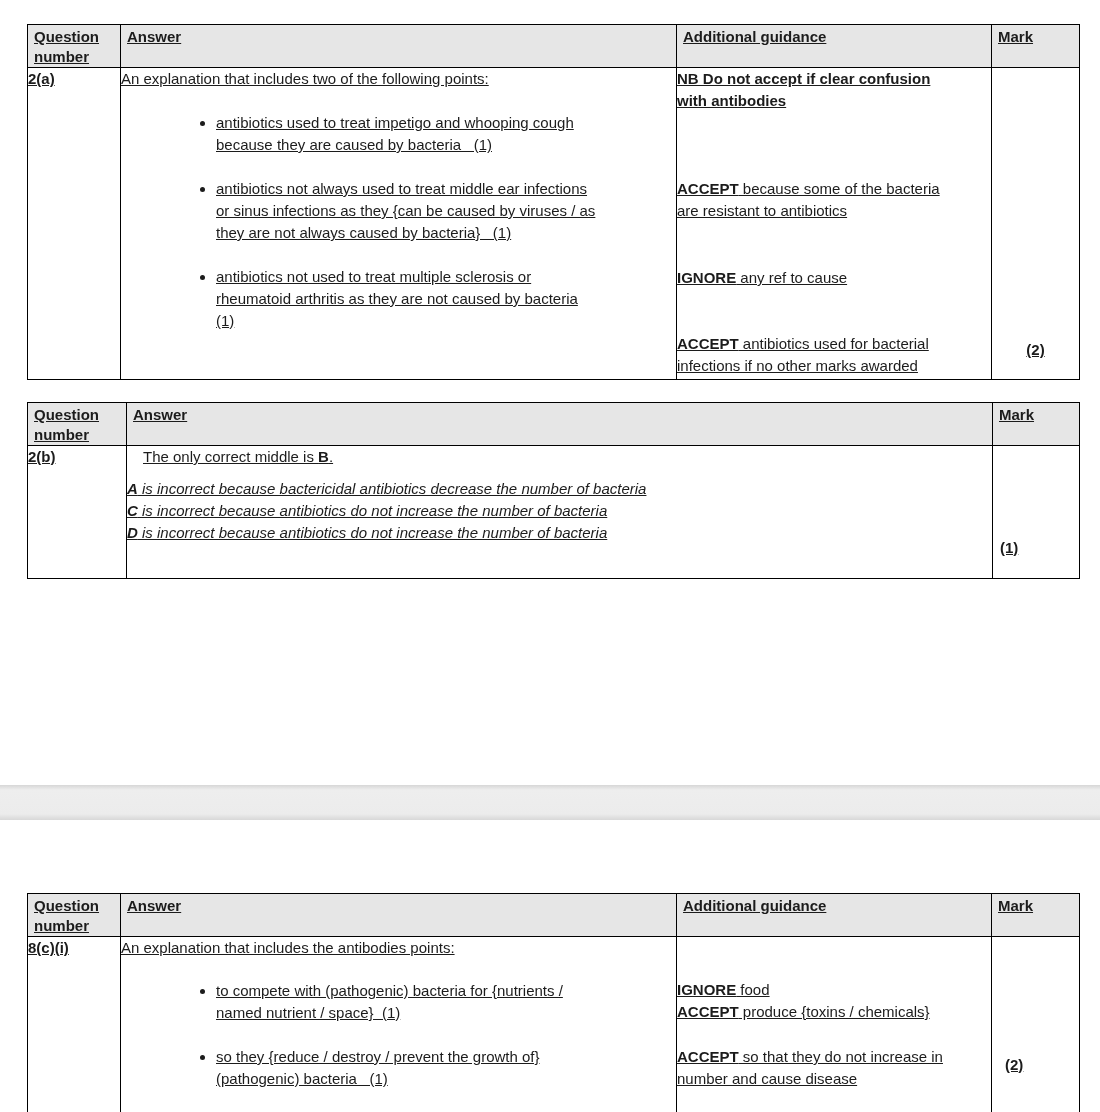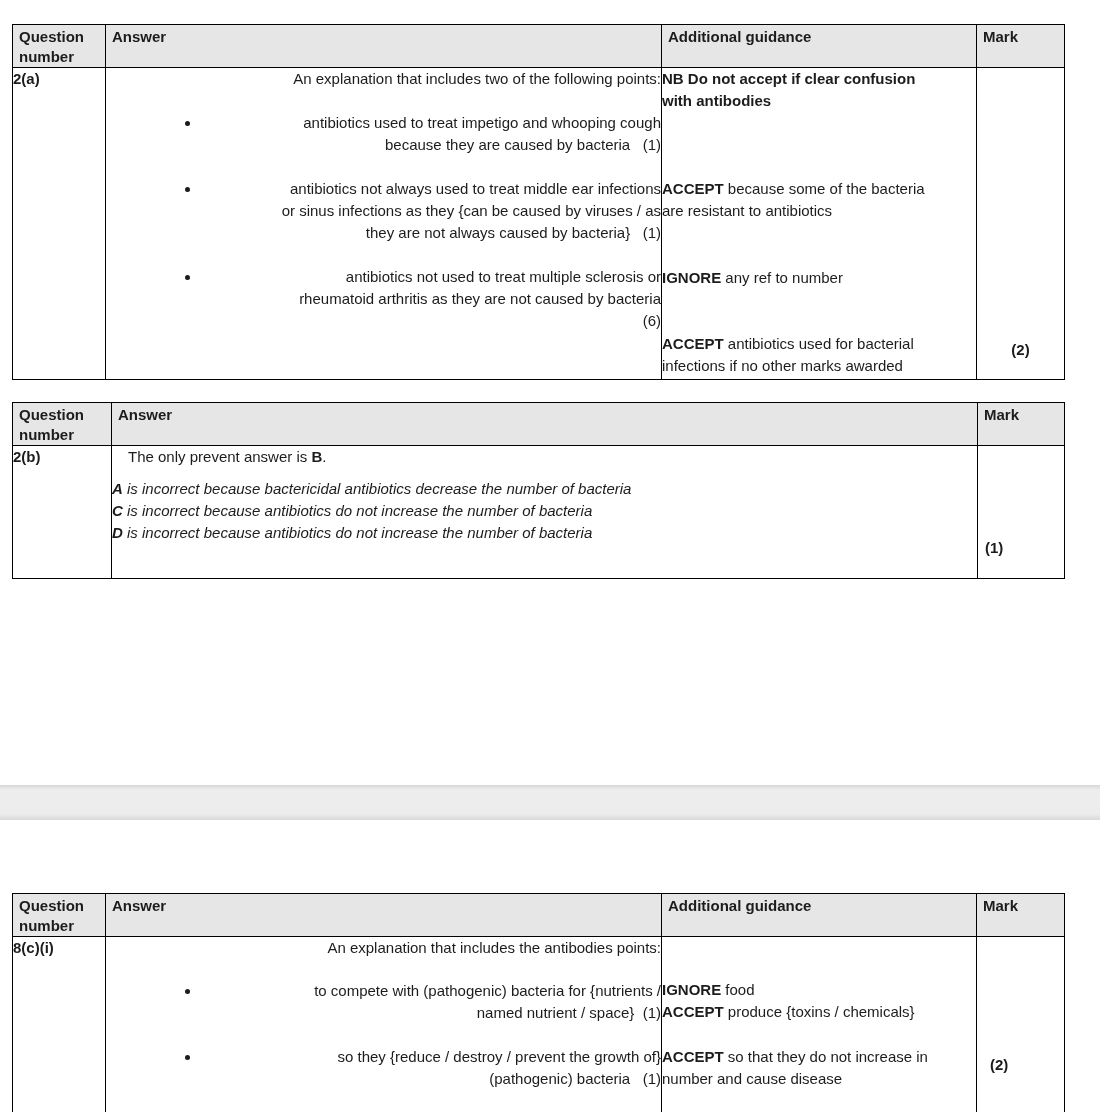--- a/index.html
+++ b/index.html
@@ -3,37 +3,37 @@
 <meta charset="utf-8">
 <style>
   html,body{margin:0;padding:0;}
   body{
     width:1100px;height:1112px;background:#ffffff;position:relative;
     font-family:"Liberation Sans","DejaVu Sans",sans-serif;
     color:#1c1c1c;font-size:15px;line-height:22px;
     -webkit-font-smoothing:antialiased;
   }
   table.ms{
-    position:absolute;left:12px;width:1052px;
-    border-collapse:collapse;table-layout:fixed;
+    position:absolute;left:27px;width:1052px;
+    border-collapse:collapse;table-layout:fixed;text-decoration:underline;
   }
   table.ms th, table.ms td{border:1.5px solid #000;vertical-align:top;}
   table.ms th{
     background:#e6e6e6;text-align:left;font-weight:bold;
     padding:2px 6px 0 6px;line-height:20px;height:40px;font-size:15px;
   }
   table.ms td{padding:0;}
   #t2a{top:24px;}
   #t2b{top:402px;}
   #t2ci{top:893px;}
   .qcell{font-weight:bold;padding:7px 4px 0 6px;}
   .rowA td{height:311px;}
   .rowB td{height:132px;}
   .rowC td{height:152px;}
-  .ans{padding:7px 8px 0 5px;text-align:right;}
+  .ans{padding:7px 8px 0 5px;}
   .ans p{margin:0;}
   .ans ul{margin:22px 0 5px 0;padding-left:95px;}
   .ans li{margin:0 0 22px 0;white-space:pre-line;}
   .ansC{padding:8px 8px 0 5px;}
   .ansC ul{margin:21px 0 0 0;}
   .guid{padding:7px 8px 0 9px;}
   .guid p{margin:0;white-space:pre-line;}
   .guid p.g2{margin-top:66px;}
   .guid p.g3{margin-top:45px;}
   .guid p.g4{margin-top:44px;}
@@ -76,29 +76,29 @@
     <td class="ans">
       <p>An explanation that includes two of the following points:</p>
       <ul>
         <li>antibiotics used to treat impetigo and whooping cough
 because they are caused by bacteria&nbsp;&nbsp; (1)</li>
         <li>antibiotics not always used to treat middle ear infections
 or sinus infections as they {can be caused by viruses / as
 they are not always caused by bacteria}&nbsp;&nbsp; (1)</li>
         <li>antibiotics not used to treat multiple sclerosis or
 rheumatoid arthritis as they are not caused by bacteria
-(6)</li>
+(1)</li>
       </ul>
     </td>
     <td class="guid">
       <p class="g1"><b>NB Do not accept if clear confusion
 with antibodies</b><span></span></p>
       <p class="g2"><b>ACCEPT</b><span> because some of the bacteria
 are resistant to antibiotics</span></p>
-      <p class="g3"><b>IGNORE</b><span> any ref to number</span></p>
+      <p class="g3"><b>IGNORE</b><span> any ref to cause</span></p>
       <p class="g4"><b>ACCEPT</b><span> antibiotics used for bacterial
 infections if no other marks awarded</span></p>
     </td>
     <td class="markcell markA">
       <div>(2)</div>
     </td>
   </tr>
 </tbody>
   </table>
 
@@ -110,21 +110,21 @@
     </colgroup>
   <tbody>
       <tr>
     <th>Question number</th>
     <th>Answer</th>
     <th>Mark</th>
   </tr>
   <tr class="rowB">
     <td class="qcell">2(b)</td>
     <td class="ansB">
-      <p class="line1"><span>The only prevent answer is </span><b>B</b><span>.</span></p>
+      <p class="line1"><span>The only correct middle is </span><b>B</b><span>.</span></p>
       <div class="opts">
         <div class="opt"><b>A</b><span> is incorrect because bactericidal antibiotics decrease the number of bacteria</span></div>
         <div class="opt"><b>C</b><span> is incorrect because antibiotics do not increase the number of bacteria</span></div>
         <div class="opt"><b>D</b><span> is incorrect because antibiotics do not increase the number of bacteria</span></div>
       </div>
     </td>
     <td class="markcell markB">
       <div>(1)</div>
     </td>
   </tr>

